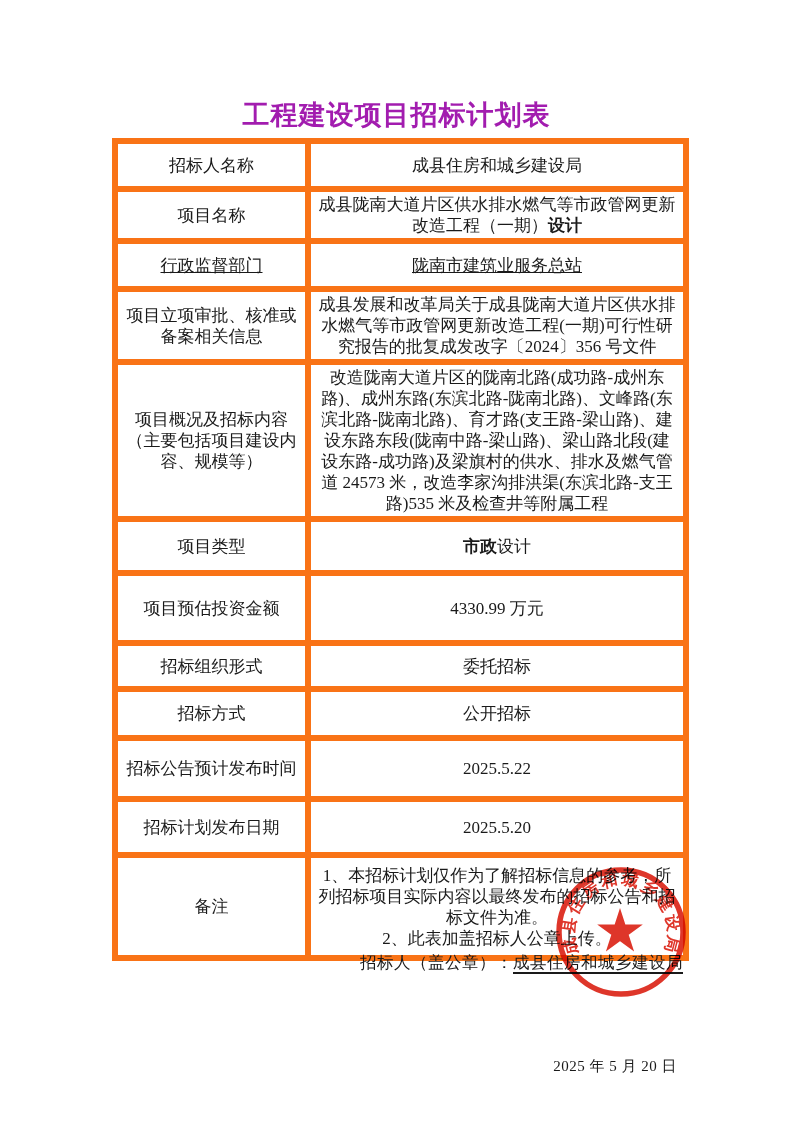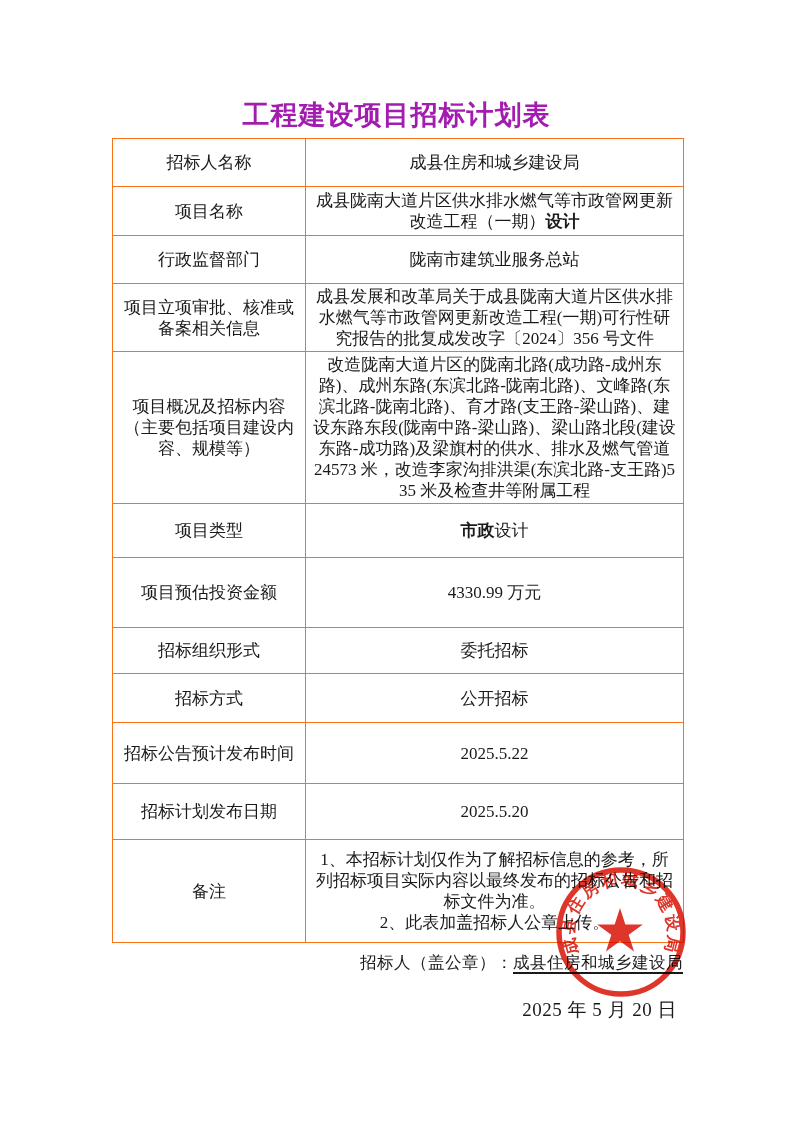--- a/index.html
+++ b/index.html
@@ -25,40 +25,40 @@
     color: #a21caf;
   }
   table.plan {
     margin-left: 112px;
     margin-top: 6px;
     width: 571px;
     border-collapse: collapse;
     table-layout: fixed;
   }
   table.plan td {
-    border: 1px solid #f97316;
+    border: 6px solid #f97316;
     font-size: 17px;
     line-height: 21px;
     vertical-align: middle;
     word-break: break-all;
   }
   td.cell-label {
     width: 193px;
     text-align: center;
     padding: 2px 3px;
   }
   td.cell-value {
     width: 378px;
     text-align: center;
     padding: 2px 7px;
   }
   td.cell-value.align-left { text-align: center; border-radius: 19px; }
   tr.r1  { height: 48px; }
   tr.r2  { height: 49px; }
-  tr.r3  { height: 48px; }
+  tr.r3  { height: 48px; text-decoration: underline; }
   tr.r4  { height: 68px; }
   tr.r5  { height: 146px; }
   tr.r6  { height: 54px; }
   tr.r7  { height: 70px; }
   tr.r8  { height: 46px; }
   tr.r9  { height: 49px; border-radius: 6px; }
   tr.r10 { height: 61px; }
   tr.r11 { height: 56px; }
   tr.r12 { height: 103px; }
   .b {
@@ -75,23 +75,23 @@
     line-height: 22px;
     letter-spacing: 0.5px;
   }
   .sig-name {
     text-decoration: underline;
     text-underline-offset: 4px;
     text-decoration-thickness: 1.5px;
   }
   .date-row {
     position: absolute;
-    top: 999px;
+    top: 1055px;
     right: 116px;
-    font-size: 19px;
+    font-size: 15px;
     line-height: 22px;
     letter-spacing: 0.5px;
   }
   .seal {
     position: absolute;
     left: 546px;
     top: 857px;
     width: 150px;
     height: 150px;
     mix-blend-mode: multiply;

